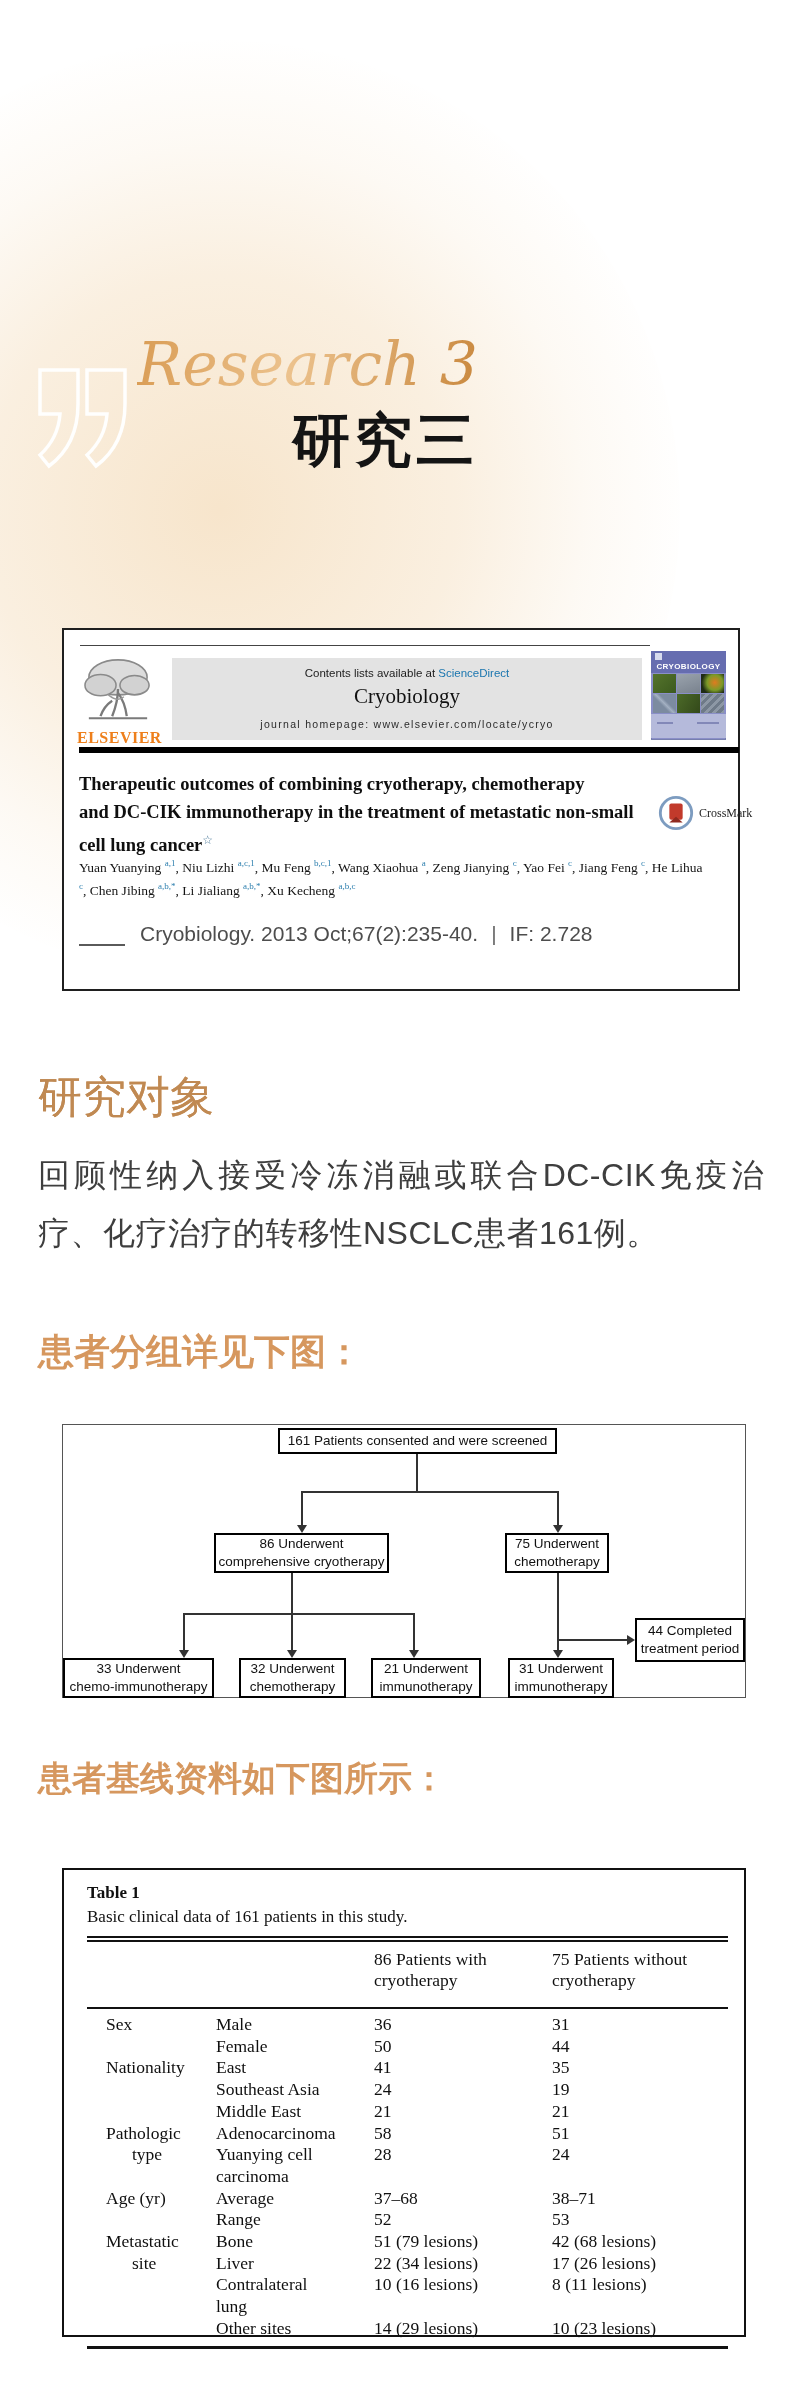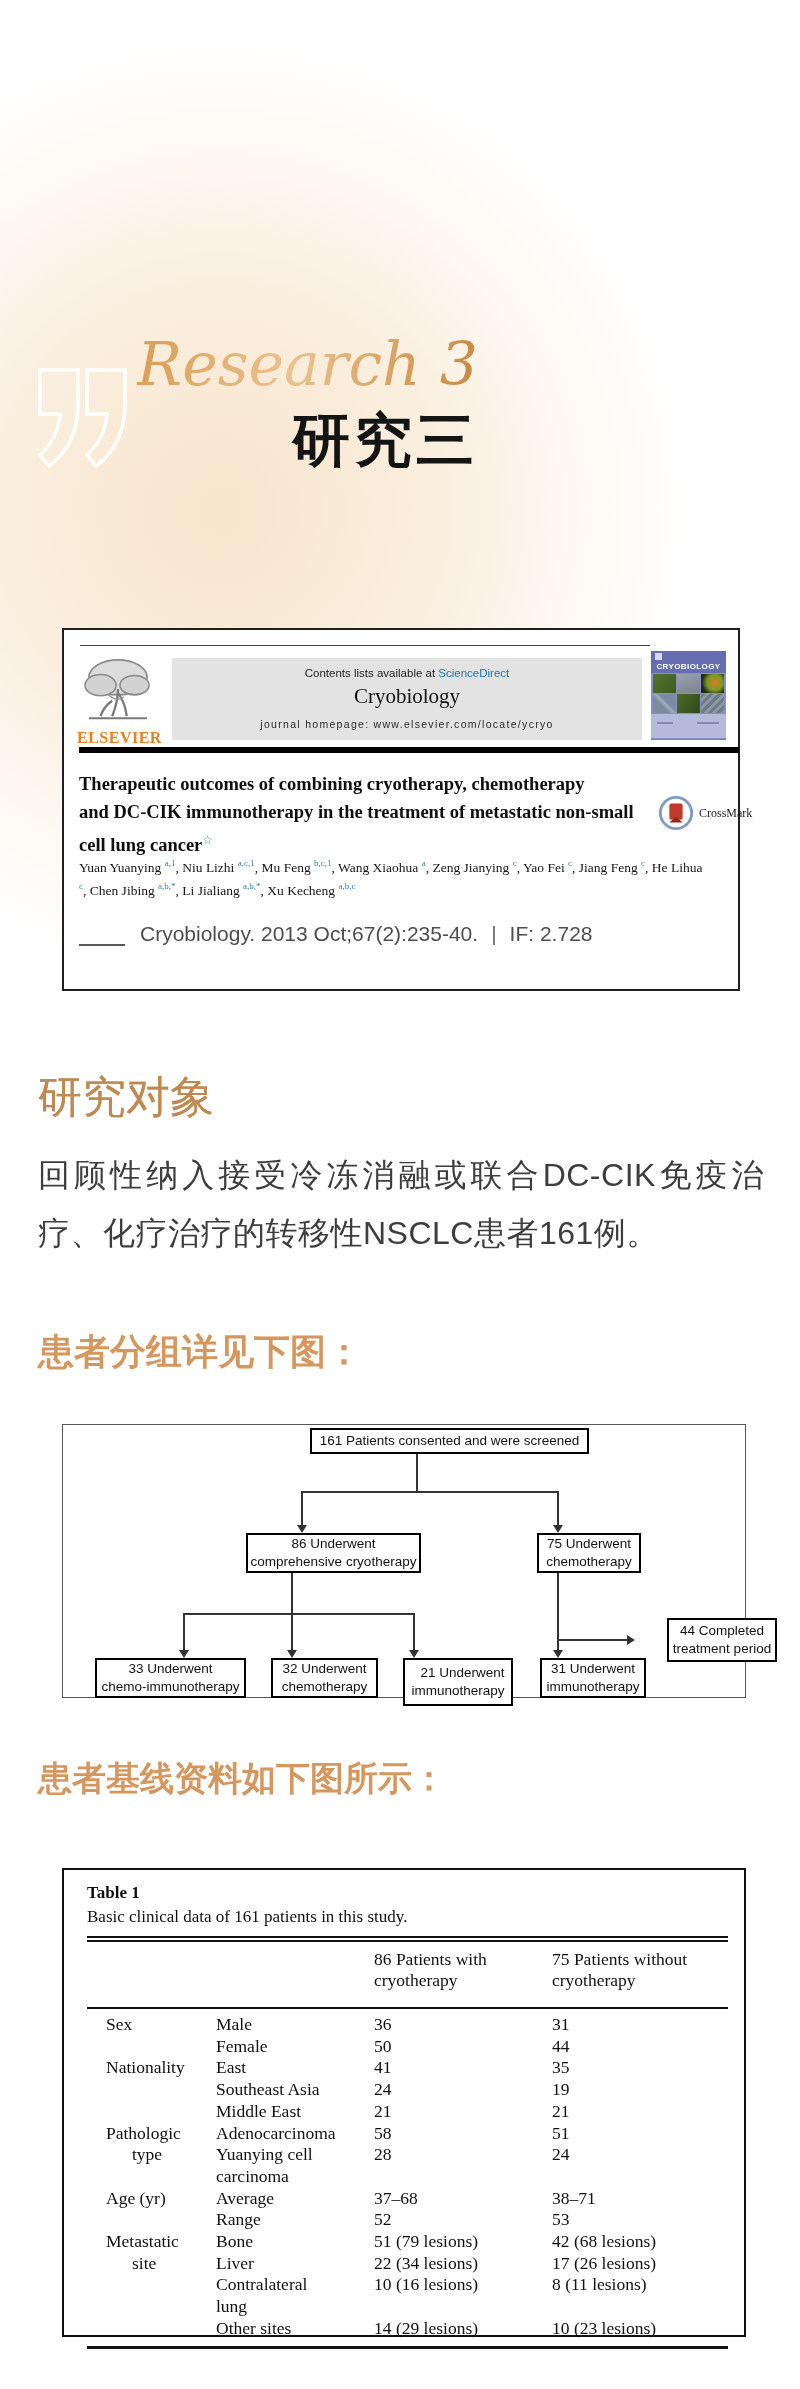--- a/index.html
+++ b/index.html
@@ -70,21 +70,21 @@
   .sec-h-serif{position:absolute;left:38px;font-family:"Liberation Serif","DejaVu Serif",serif;
     font-size:44px;font-weight:400;color:#c08952;line-height:52px;}
   .sec-h-sans{position:absolute;left:38px;font-size:36px;font-weight:700;color:#d6975e;line-height:44px;}
   .sec-body{position:absolute;left:38px;top:1146px;width:726px;font-size:32px;line-height:58px;
     color:#3e3e3e;text-align:justify;letter-spacing:0.5px;}
   
   .flow{position:absolute;left:62px;top:1424px;width:684px;height:274px;border:1px solid #555;
     box-sizing:border-box;background:#fff;}
   .fbox{position:absolute;border:2px solid #000;background:#fff;box-sizing:border-box;
     display:flex;align-items:center;justify-content:center;text-align:center;
-    font-size:13.5px;line-height:1.35;color:#111;white-space:pre-line;margin-left:32px;}
+    font-size:13.5px;line-height:1.35;color:#111;white-space:pre-line;}
   .fline{position:absolute;background:#333;}
   .arr-d{position:absolute;width:0;height:0;border-left:5px solid transparent;
     border-right:5px solid transparent;border-top:8px solid #333;}
   .arr-r{position:absolute;width:0;height:0;border-top:5px solid transparent;
     border-bottom:5px solid transparent;border-left:8px solid #333;}
   
   .table-card{position:absolute;left:62px;top:1868px;width:684px;height:469px;background:#fff;
     border:2px solid #111;box-sizing:border-box;
     font-family:"Liberation Serif","DejaVu Serif",serif;color:#101010;}
   .t-pad{margin:12px 16px 0 23px;}
@@ -200,21 +200,21 @@
   <div class="flow">
     <div class="fbox" style="left:215px;top:3px;width:279px;height:26px;">161 Patients consented and were screened</div>
     <div class="fbox" style="left:151px;top:108px;width:175px;height:40px;">86 Underwent
 comprehensive cryotherapy</div>
     <div class="fbox" style="left:442px;top:108px;width:104px;height:40px;">75 Underwent
 chemotherapy</div>
     <div class="fbox" style="left:0px;top:233px;width:151px;height:40px;">33 Underwent
 chemo-immunotherapy</div>
     <div class="fbox" style="left:176px;top:233px;width:107px;height:40px;">32 Underwent
 chemotherapy</div>
-    <div class="fbox" style="left:308px;top:233px;width:110px;height:48px;text-align:right;">21 Underwent
+    <div class="fbox" style="left:308px;top:233px;width:110px;height:40px;">21 Underwent
 immunotherapy</div>
     <div class="fbox" style="left:445px;top:233px;width:106px;height:40px;">31 Underwent
 immunotherapy</div>
     <div class="fbox" style="left:572px;top:193px;width:110px;height:44px;">44 Completed
 treatment period</div>
 
     <div class="fline" style="left:353px;top:29px;width:2px;height:37px;"></div>
     <div class="fline" style="left:238px;top:66px;width:258px;height:2px;"></div>
     <div class="fline" style="left:238px;top:66px;width:2px;height:34px;"></div>
     <div class="arr-d" style="left:234px;top:100px;"></div>

